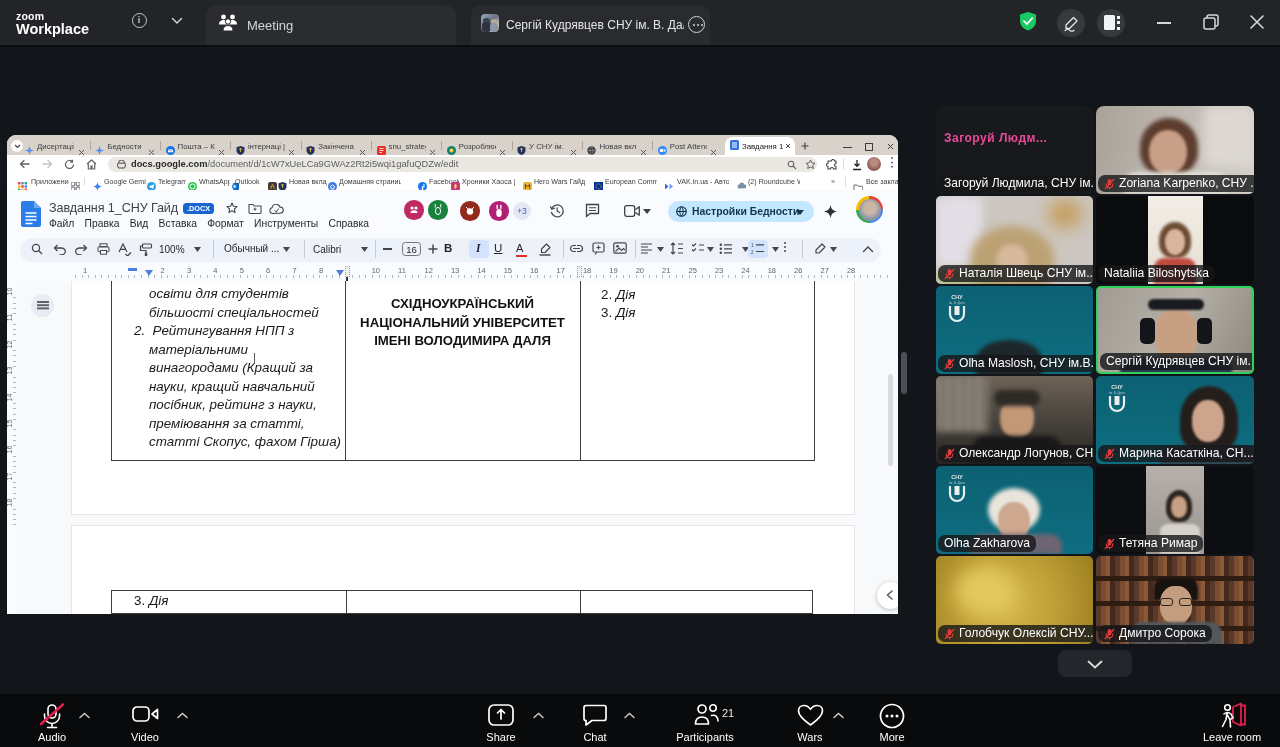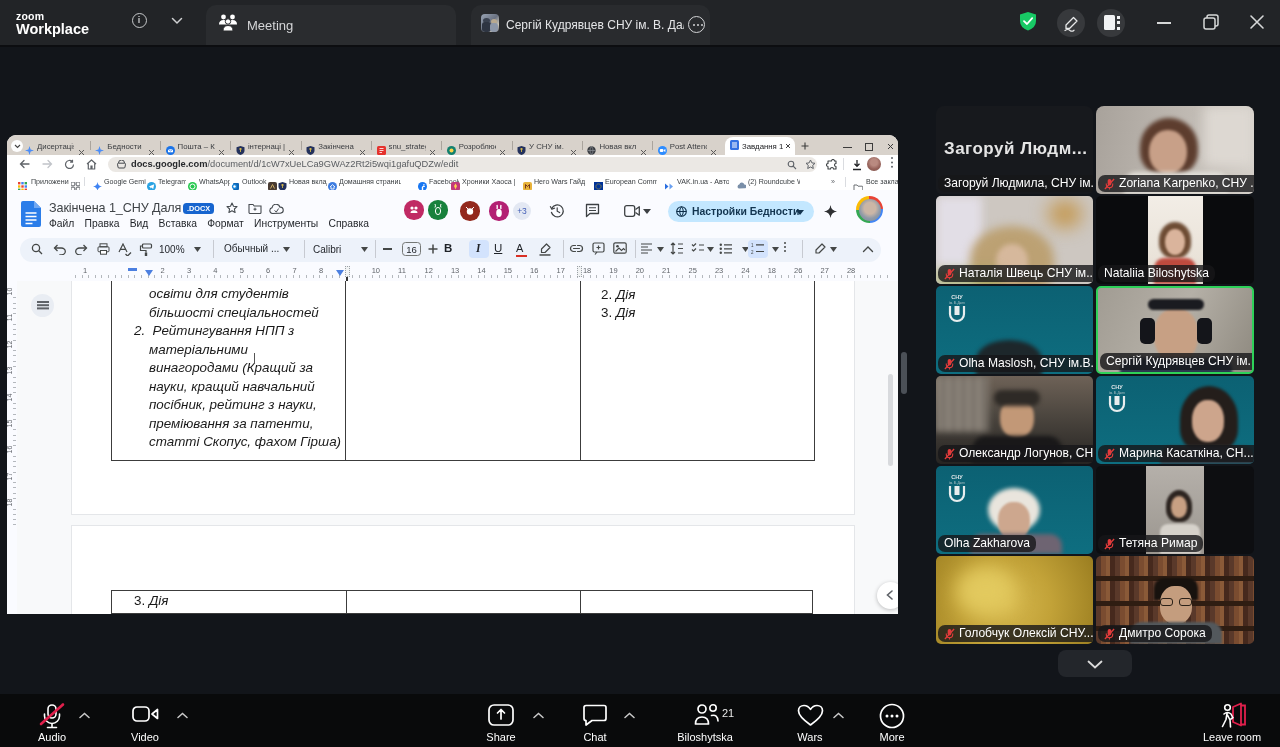--- a/index.html
+++ b/index.html
@@ -125,21 +125,21 @@
     </svg>
   <div class="blab" style="left:565px;width:60px;">Chat</div>
 
   <svg class="a" style="left:694px;top:9px" width="26" height="24" viewBox="0 0 26 24">
     <circle cx="8" cy="6" r="4" stroke="#fff" stroke-width="1.7" fill="none"></circle>
     <path d="M1.5 21 q0-7 6.5-7 q6.5 0 6.5 7 z" stroke="#fff" stroke-width="1.7" fill="none" stroke-linejoin="round"></path>
     <circle cx="19" cy="5" r="3.2" stroke="#fff" stroke-width="1.6" fill="none"></circle>
     <path d="M17.5 12.5 q6-1.5 6.5 5.5" stroke="#fff" stroke-width="1.6" fill="none" stroke-linecap="round"></path>
   </svg>
   <div class="a" style="left:722px;top:13px;color:#e8e8e8;font-size:11px;">21</div>
-  <div class="blab" style="left:655px;width:100px;">Biloshytska</div>
+  <div class="blab" style="left:655px;width:100px;">Participants</div>
 
   <svg class="a" style="left:797px;top:10px" width="27" height="23" viewBox="0 0 27 23">
     <path d="M13.5 21 C5 15 1.5 10.5 1.5 6.8 C1.5 3.6 4 1.5 7 1.5 C9.6 1.5 12 3 13.5 5.4 C15 3 17.4 1.5 20 1.5 C23 1.5 25.5 3.6 25.5 6.8 C25.5 10.5 22 15 13.5 21 Z" stroke="#fff" stroke-width="1.7" fill="none" stroke-linejoin="round"></path>
   </svg>
   <svg class="a" style="left:833px;top:18px" width="11" height="7" viewBox="0 0 11 7">
       <path d="M1 5.5 L5.5 1.5 L10 5.5" stroke="#c9c9c9" stroke-width="1.5" fill="none" stroke-linecap="round"></path>
     </svg>
   <div class="blab" style="left:780px;width:60px;">Wars</div>
 
   <svg class="a" style="left:879px;top:9px" width="26" height="26" viewBox="0 0 26 26">
@@ -355,21 +355,21 @@
       <div class="a" style="left:181px;top:42px;width:9px;height:9px;"><svg width="9" height="9" viewBox="0 0 9 9">
           <circle cx="4.5" cy="4.5" r="4.5" fill="#27c84f"></circle>
           <circle cx="4.5" cy="4.5" r="2.5" fill="none" stroke="#fff" stroke-width="1"></circle>
         </svg></div>
       <div class="a bm" style="left:192px;top:42.5px;width:31px;">WhatsApp</div>
       <div class="a" style="left:224px;top:42px;width:9px;height:9px;"><svg width="9" height="9" viewBox="0 0 9 9">
           <rect x="2" y="1" width="6" height="7" rx="1" fill="#1066b5"></rect>
           <circle cx="3.5" cy="4.5" r="2.6" fill="#1a86d8"></circle>
           <circle cx="3.5" cy="4.5" r="1.2" fill="#fff"></circle>
         </svg></div>
-      <div class="a bm" style="left:235px;top:42.5px;width:25px;">Outlook</div>
+      <div class="a bm" style="left:228px;top:42.5px;width:25px;">Outlook</div>
       <div class="a" style="left:261px;top:42px;width:9px;height:9px;"><svg width="9" height="9" viewBox="0 0 9 9">
           <rect width="9" height="9" rx="2" fill="#493b32"></rect>
           <path d="M2.5 6.5 L4.5 2.5 L6.5 6.5" stroke="#d8b66a" stroke-width=".9" fill="none"></path>
         </svg></div>
       <div class="a" style="left:271px;top:42px;width:9px;height:9px;"><svg width="9" height="9" viewBox="0 0 9 9">
           <path d="M4.5 0 L8.5 1.2 V4.5 q0 3-4 4.5 q-4-1.5-4-4.5 V1.2 Z" fill="#23315c"></path>
           <path d="M4.5 2 v4 M3 3 h3" stroke="#e8c84a" stroke-width=".8" fill="none"></path>
         </svg></div>
       <div class="a bm" style="left:282px;top:42.5px;width:38px;">Новая вкладка</div>
       <div class="a" style="left:321px;top:42px;width:9px;height:9px;"><svg width="9" height="9" viewBox="0 0 9 9">
@@ -413,21 +413,21 @@
         </svg></div>
       <div class="a bm" style="left:859px;top:42.5px;width:38px;">Все закладки</div>
     </div>
 
   <div class="a" style="left:0;top:55px;width:891px;height:73px;background:#fafbff;"></div>
   <svg class="a" style="left:14px;top:66px" width="20" height="26" viewBox="0 0 20 26">
     <path d="M2 0 h11 l7 7 v17 a2 2 0 0 1-2 2 H2 a2 2 0 0 1-2-2 V2 a2 2 0 0 1 2-2z" fill="#2b7de9"></path>
     <path d="M13 0 l7 7 h-7z" fill="#71a8f2"></path>
     <path d="M4.5 12 h11 M4.5 15.5 h11 M4.5 19 h11 M4.5 22.5 h7" stroke="#fff" stroke-width="1.7"></path>
   </svg>
-  <div class="a" style="left:42px;top:66px;font-size:12.6px;letter-spacing:-.1px;color:#3f4347;">Закінчена 1_СНУ Даля</div>
+  <div class="a" style="left:42px;top:66px;font-size:12.6px;letter-spacing:-.1px;color:#3f4347;">Завдання 1_СНУ Гайд</div>
   <div class="a" style="left:176px;top:67.5px;width:31px;height:11px;background:#1765cf;border-radius:3.5px;color:#fff;font-size:7.3px;font-weight:bold;text-align:center;line-height:11px;">.DOCX</div>
   <svg class="a" style="left:219px;top:67px" width="12" height="12" viewBox="0 0 12 12">
       <path d="M6 1 L7.5 4.2 L11 4.6 L8.4 7 L9.1 10.5 L6 8.8 L2.9 10.5 L3.6 7 L1 4.6 L4.5 4.2 Z" stroke="#454a4f" stroke-width="1.1" fill="none" stroke-linejoin="round"></path>
     </svg>
   <svg class="a" style="left:241px;top:68px" width="14" height="11" viewBox="0 0 14 11">
       <path d="M1 1.5 h4 l1.2 1.5 H13 v6.5 a1 1 0 0 1-1 1 H2 a1 1 0 0 1-1-1 z" stroke="#454a4f" stroke-width="1.1" fill="none"></path>
       <path d="M7 4.7 v3 M5.5 6.2 h3" stroke="#454a4f" stroke-width="1"></path>
     </svg>
   <svg class="a" style="left:262px;top:68.5px" width="15" height="11" viewBox="0 0 15 11">
       <path d="M3.5 9.5 a3 3 0 0 1-.4-5.9 a4 4 0 0 1 7.8-.4 a2.8 2.8 0 0 1 .7 5.9 z" stroke="#454a4f" stroke-width="1.1" fill="none"></path>
@@ -784,24 +784,25 @@
     <div class="tline" style="left:104px;top:179px;width:704px;height:1.3px;"></div>
 
     <div id="cell1">
         <div class="a doclt" style="left:142px;top:5.3px;white-space:nowrap;">освіти для студентів</div>
         <div class="a doclt" style="left:142px;top:23.8px;white-space:nowrap;">більшості спеціальностей</div>
         <div class="a doclt" style="left:127px;top:42.3px;white-space:nowrap;">2.&nbsp;&nbsp;Рейтингування НПП з</div>
         <div class="a doclt" style="left:142px;top:60.8px;white-space:nowrap;">матеріальними</div>
         <div class="a doclt" style="left:142px;top:79.3px;white-space:nowrap;">винагородами (Кращий за</div>
         <div class="a doclt" style="left:142px;top:97.8px;white-space:nowrap;">науки, кращий навчальний</div>
         <div class="a doclt" style="left:142px;top:116.3px;white-space:nowrap;">посібник, рейтинг з науки,</div>
-        <div class="a doclt" style="left:142px;top:134.8px;white-space:nowrap;">преміювання за патенти,</div>
+        <div class="a doclt" style="left:142px;top:134.8px;white-space:nowrap;">преміювання за статті,</div>
         <div class="a doclt" style="left:142px;top:153.3px;white-space:nowrap;">статті Скопус, фахом Гірша)</div>
       </div>
 
+    <div class="a docbold" style="left:337.5px;top:14px;width:236px;text-align:center;line-height:18.5px;">СХІДНОУКРАЇНСЬКИЙ НАЦІОНАЛЬНИЙ УНІВЕРСИТЕТ ІМЕНІ ВОЛОДИМИРА ДАЛЯ</div>
 
     <div class="a" style="left:594px;top:4.7px;font-size:13.4px;color:#1a1a1a;line-height:18.5px;">2.&nbsp;<i>Дія</i><br>3.&nbsp;<i>Дія</i></div>
     <div class="a" style="left:247px;top:72px;width:1px;height:11px;background:#555;"></div>
 
     <div class="tline" style="left:104px;top:308.5px;width:702px;height:1.3px;"></div>
     <div class="tline" style="left:104px;top:331.7px;width:702px;height:1.3px;"></div>
     <div class="tline" style="left:104px;top:308.5px;width:1.3px;height:24px;"></div>
     <div class="tline" style="left:339px;top:308.5px;width:1.3px;height:24px;"></div>
     <div class="tline" style="left:572.5px;top:308.5px;width:1.3px;height:24px;"></div>
     <div class="tline" style="left:805px;top:308.5px;width:1.3px;height:24px;"></div>
@@ -864,21 +865,21 @@
       <div class="a" style="left:6px;top:389.4px;width:2.5px;height:1px;background:#b4b8bd;"></div>
     </div>
   <div class="a" style="left:24px;top:159px;width:23px;height:23px;border-radius:50%;background:#e9edf3;"></div>
   <div class="a" style="left:29.5px;top:166px;width:12px;height:1.6px;background:#5f6368;box-shadow:0 3.2px 0 #5f6368,0 6.4px 0 #5f6368;"></div>
 </div>
 
 <div class="a" style="left:901px;top:352px;width:6px;height:42px;background:#4b5057;border-radius:3px;"></div>
 <div class="a" id="panel">
 
   <div class="tile" style="left:936px;top:106px;width:157px;height:88px;background:#17191d;border-radius:8px 8px 5px 5px;">
-    <div class="a" style="left:8px;top:33px;color:#e5e5e5;font-size:17px;font-weight:bold;letter-spacing:.5px;white-space:nowrap;">Загоруй  Людм...</div>
+    <div class="a" style="left:8px;top:25px;color:#ec4899;font-size:12px;font-weight:bold;letter-spacing:.5px;white-space:nowrap;">Загоруй  Людм...</div>
     <div class="vlabel">Загоруй Людмила, СНУ ім...</div>
   </div>
 
   <div class="tile" style="left:1096px;top:106px;width:158px;height:88px;background:linear-gradient(100deg,#a8a29b 0%,#c0bab3 55%,#d5d0ca 100%);border-radius:8px 8px 5px 5px;">
     <div class="a" style="left:108px;top:0;width:50px;height:60px;background:#ddd8d2;filter:blur(6px);"></div>
     <div class="a" style="left:44px;top:12px;width:58px;height:58px;background:#5d3d2e;border-radius:50% 50% 42% 42%;filter:blur(2px);"></div>
     <div class="a" style="left:53px;top:24px;width:38px;height:44px;background:#c8a088;border-radius:48%;filter:blur(1.5px);"></div>
     <div class="a" style="left:28px;top:66px;width:104px;height:22px;background:#e3e0da;border-radius:12px 12px 0 0;filter:blur(2px);"></div>
     <div class="vlabel"><svg width="11" height="12" viewBox="0 0 12 13">
           <rect x="4" y="1" width="4" height="7" rx="2" fill="#e23b3b"></rect>

